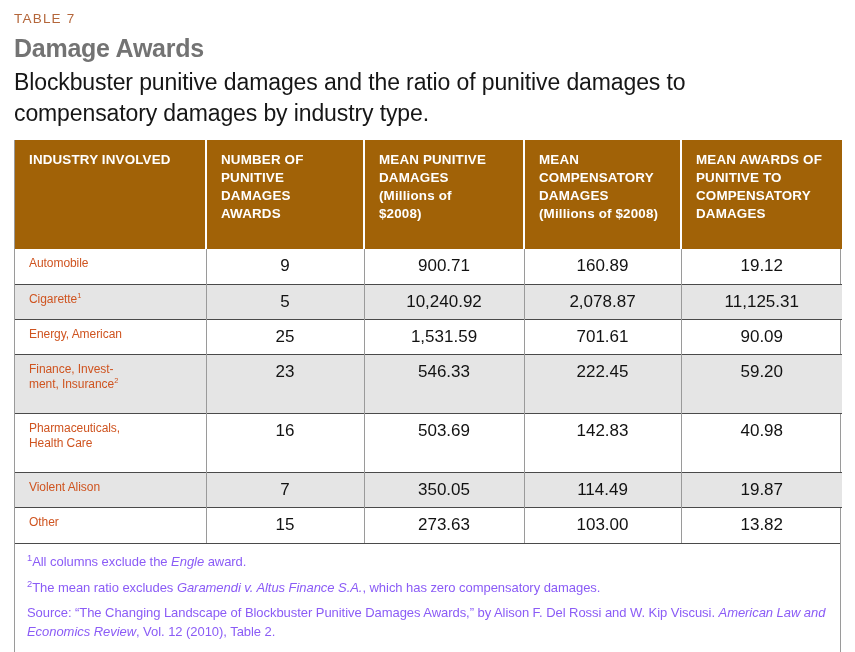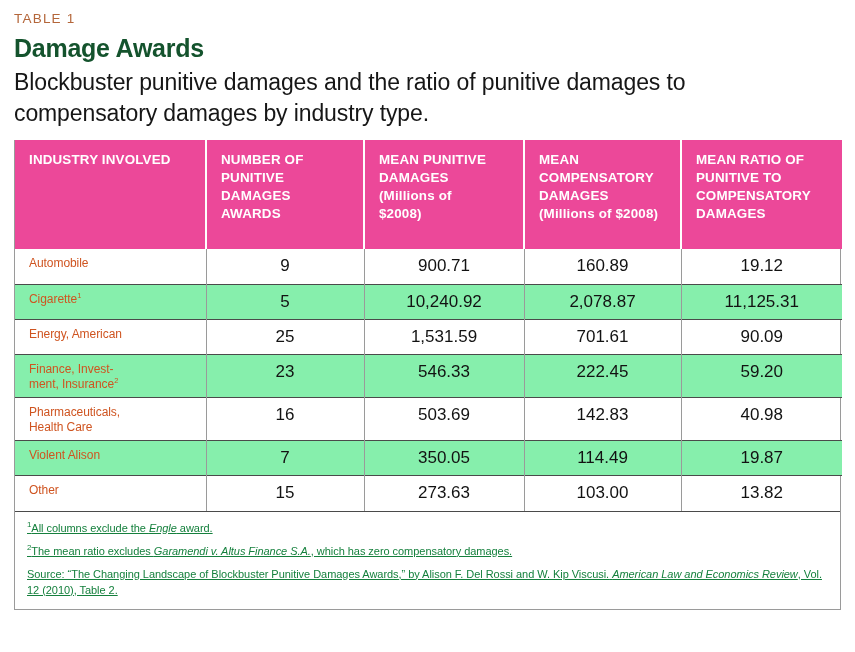--- a/index.html
+++ b/index.html
@@ -30,21 +30,21 @@
     font-size: 13.5px;
     letter-spacing: 0.09em;
     color: #b4663a;
     font-weight: 400;
     padding-top: 11px;
     line-height: 1.2;
   }
   .title {
     font-size: 25px;
     font-weight: bold;
-    color: #14532d;
+    color: #737373;
     letter-spacing: -0.01em;
     margin-top: 7px;
     line-height: 1.12;
   }
   .subtitle {
     font-size: 23px;
     font-weight: 400;
     color: #161616;
     line-height: 1.32;
     margin-top: 5px;
@@ -65,21 +65,21 @@
     width: 100%;
     table-layout: fixed;
   }
   table.dmg col.c0 { width: 191px; }
   table.dmg col.c1 { width: 158px; }
   table.dmg col.c2 { width: 160px; }
   table.dmg col.c3 { width: 157px; }
   table.dmg col.c4 { width: 161px; }
 
   thead th {
-    background: #ec4899;
+    background: #a16207;
     color: #ffffff;
     font-size: 13.4px;
     font-weight: bold;
     text-align: left;
     vertical-align: top;
     letter-spacing: 0.012em;
     line-height: 1.35;
     padding: 11px 10px 26px 14px;
     border-right: 2px solid #ffffff;
     border-left: none;
@@ -100,61 +100,60 @@
   tbody td:last-child { border-right: none; margin-left: 17px; }
 
   tbody td.industry {
     text-align: left;
     padding-left: 14px;
     color: #cf5420;
     font-weight: normal;
     font-size: 12px;
     letter-spacing: -0.005em;
   }
-  tbody tr.alt td { background: #86efac; }
+  tbody tr.alt td { background: #e5e5e5; }
   tbody tr:first-child td { border-top: none; }
 
   tbody td sup {
     font-size: 0.62em;
     vertical-align: super;
     line-height: 0;
   }
 
   
-  tr.tall td { padding-bottom: 6px; }
+  tr.tall td { padding-bottom: 22px; }
 
   
   .notes {
     border-top: 1.6px solid #4a4a4a;
     padding: 9px 12px 10px 12px;
     background: #ffffff;
   }
   .note {
-    font-size: 11px;
-    color: #15803d;
+    font-size: 13px;
+    color: #8b5cf6;
     line-height: 1.45;
     margin-bottom: 7px;
     letter-spacing: -0.004em;
-    text-decoration: underline;
   }
   .note:last-child { margin-bottom: 0; }
   .note sup {
     font-size: 0.72em;
     vertical-align: super;
     line-height: 0;
   }
   .note i, .note em { font-style: italic; }
   .src-line { line-height: 1.45; }
 </style>
 </head>
 <body>
 
 <div class="page">
 
-  <div class="kicker">TABLE 1</div>
+  <div class="kicker">TABLE 7</div>
   <div class="title">Damage Awards</div>
   <div class="subtitle">Blockbuster punitive damages and the ratio of punitive damages to compensatory damages by industry type.</div>
 
   <div class="tbl-wrap">
     <table class="dmg">
       <colgroup>
         <col class="c0">
           <col class="c1">
           <col class="c2">
           <col class="c3">
@@ -177,21 +176,21 @@
             <span class="hdr-sub">(Millions of</span><br>
             <span class="hdr-sub">$2008)</span>
           </th>
           <th>
             <span>MEAN</span><br>
             <span>COMPENSATORY</span><br>
             <span>DAMAGES</span><br>
             <span class="hdr-sub">(Millions of $2008)</span>
           </th>
           <th>
-            <span>MEAN RATIO OF</span><br>
+            <span>MEAN AWARDS OF</span><br>
             <span>PUNITIVE TO</span><br>
             <span>COMPENSATORY</span><br>
             <span>DAMAGES</span>
           </th>
         </tr>
       </thead>
       <tbody>
 
         <tr>
           <td class="industry"><span>Automobile</span></td>

